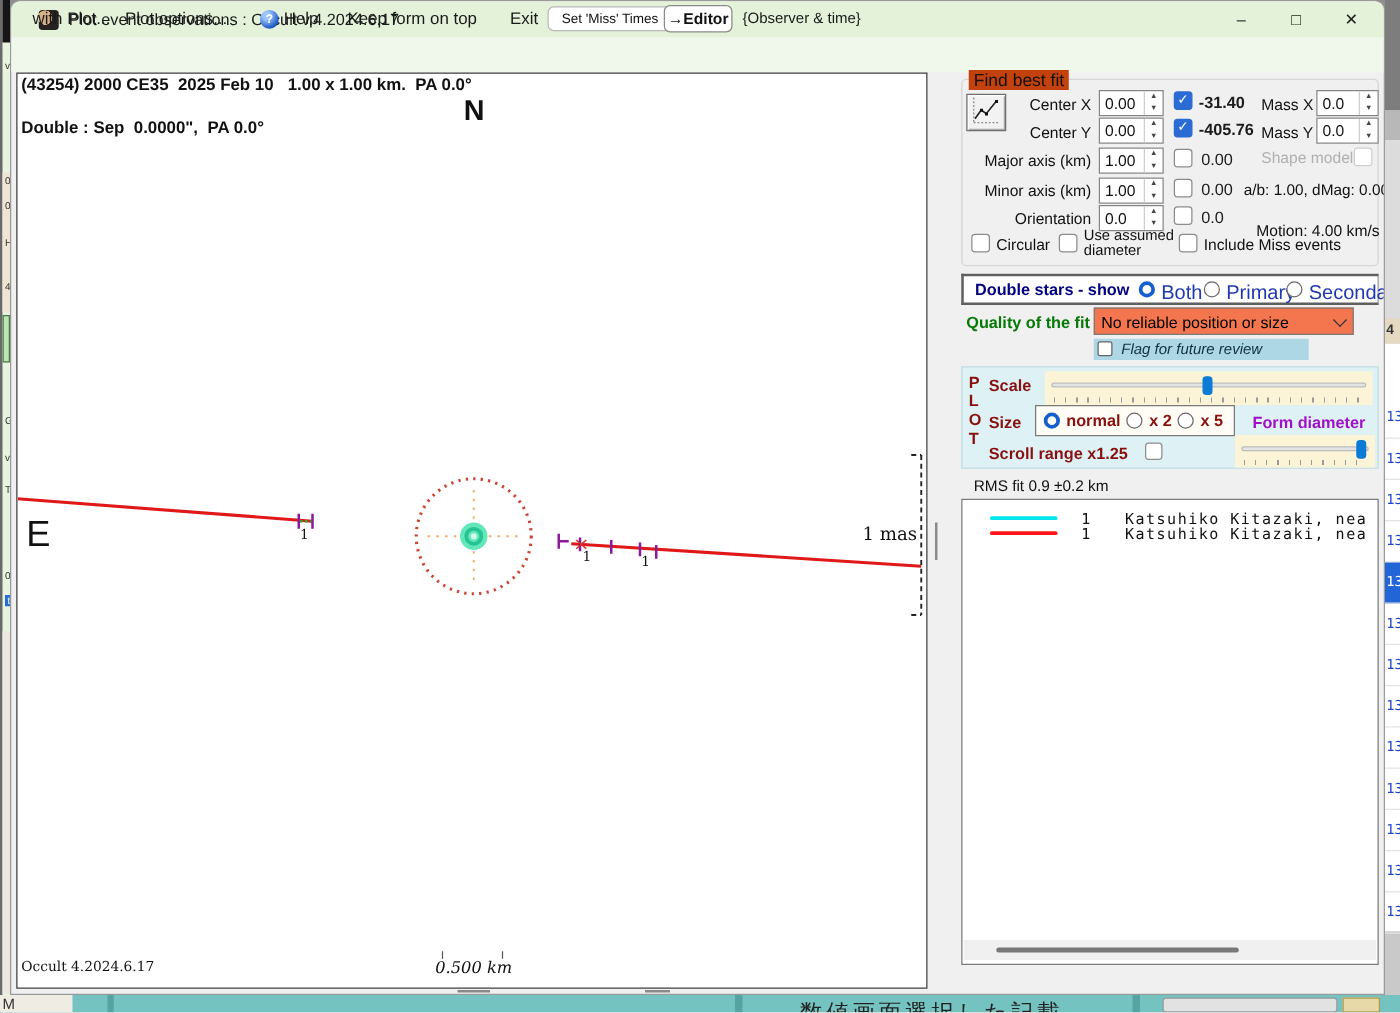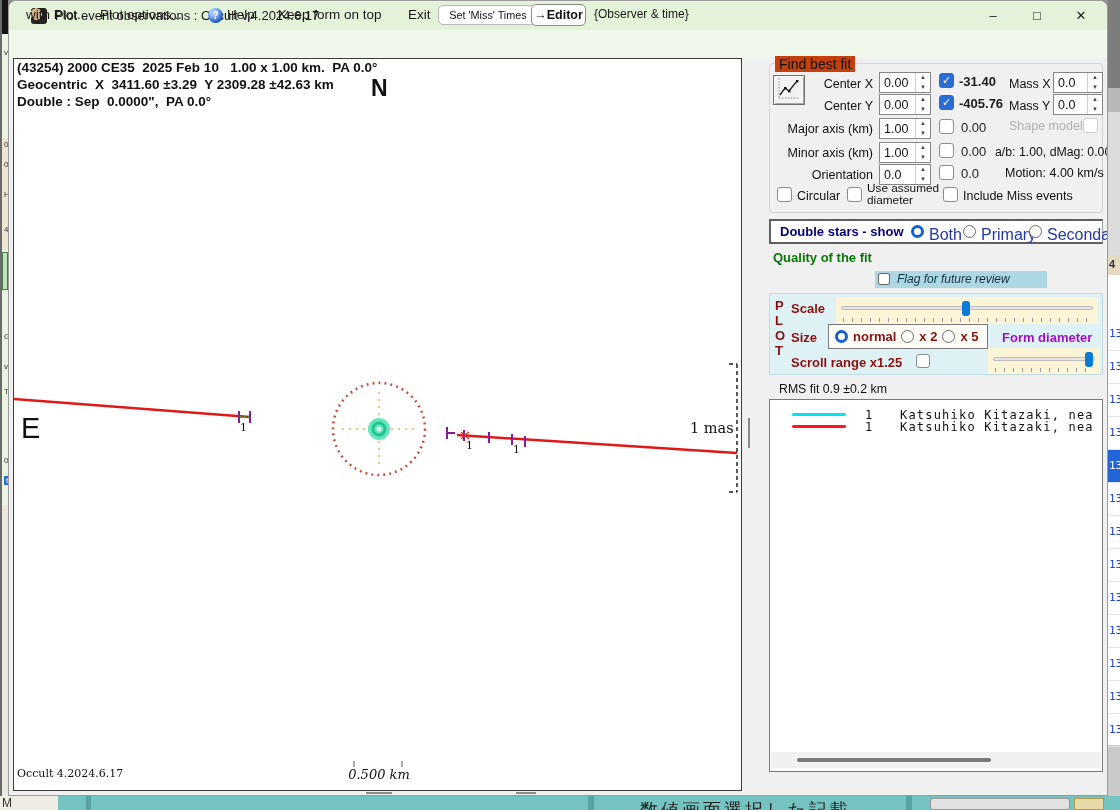--- a/index.html
+++ b/index.html
@@ -156,21 +156,20 @@
       <div class="mitem" style="left:218px">Help</div>
       <div class="mitem" style="left:269px">Keep form on top</div>
       <div class="mitem" style="left:399px">Exit</div>
       <div class="mbtn" id="btn-miss">Set 'Miss' Times</div>
       <div class="mbtn" id="btn-editor">→Editor</div>
       <div class="mitem" style="left:585px;font-size:12px">{Observer &amp; time}</div>
     </div>
 
     <div id="plot" class="abs">
       <div class="ph" style="top:1px">(43254) 2000 CE35  2025 Feb 10   1.00 x 1.00 km.  PA 0.0°</div>
-      <div class="ph" style="top:18px">Geocentric  X  3411.60 ±3.29  Y 2309.28 ±42.63 km</div>
       <div class="ph" style="top:35px">Double : Sep  0.0000",  PA 0.0°</div>
       <div id="nlbl">N</div>
       <div id="elbl">E</div>
 
       <svg width="727" height="731" viewBox="0 0 727 731" style="position:absolute;left:0;top:0">
 
         <circle cx="365" cy="370" r="46" fill="none" stroke="#cc4433" stroke-width="2.5" stroke-dasharray="1.8 4.2"></circle>
 
         <path d="M328 370 H403 M365 333 V408" stroke="#f0b060" stroke-width="1.5" stroke-dasharray="2 5" fill="none"></path>
 
@@ -283,40 +282,44 @@
     <div class="lab rt" style="left:776px;top:167px;width:88px">Orientation</div>
     <div class="spin" style="left:870px;top:163px">
         <span class="sv">0.0</span>
         <span class="sb">
           <i>▲</i>
           <i>▼</i>
         </span>
       </div>
     <div class="cb" style="left:930px;top:164px"></div>
     <div class="val" style="left:952px;top:165px;font-weight:500">0.0</div>
-    <div class="lab" style="left:996px;top:165px">Motion: 4.00 km/s</div>
+    <div class="lab" style="left:996px;top:177px">Motion: 4.00 km/s</div>
 
     <div class="cb" style="left:768px;top:186px"></div>
     <div class="lab" style="left:788px;top:188px">Circular</div>
     <div class="cb" style="left:838px;top:186px"></div>
     <div class="lab" style="left:858px;top:181px;width:82px;font-size:11.8px;line-height:12px;white-space:normal">Use assumed diameter</div>
     <div class="cb" style="left:934px;top:186px"></div>
     <div class="lab" style="left:954px;top:188px">Include Miss events</div>
 
     <div id="dstars" class="abs">
       <div class="t">Double stars - show</div>
       <span class="rd on" style="left:140px"></span>
       <div class="opt" style="left:158px">Both</div>
       <span class="rd" style="left:192px"></span>
       <div class="opt" style="left:210px">Primary</div>
       <span class="rd" style="left:258px"></span>
       <div class="opt" style="left:276px">Secondary</div>
     </div>
 
     <div class="lab" style="left:764px;top:249px;font-weight:bold;font-size:13px;color:#067806">Quality of the fit</div>
+    <div id="qcombo" class="abs">
+      <div class="t">No reliable position or size</div>
+      <div class="chev"></div>
+    </div>
     <div id="flagrow" class="abs">
       <div class="box"></div>
       <div class="t">Flag for future review</div>
     </div>
 
     <div id="pctrl" class="abs">
       <div class="mar" style="left:5px;top:4px">P</div>
       <div class="mar" style="left:5px;top:19px">L</div>
       <div class="mar" style="left:5px;top:34px">O</div>
       <div class="mar" style="left:5px;top:49px">T</div>

